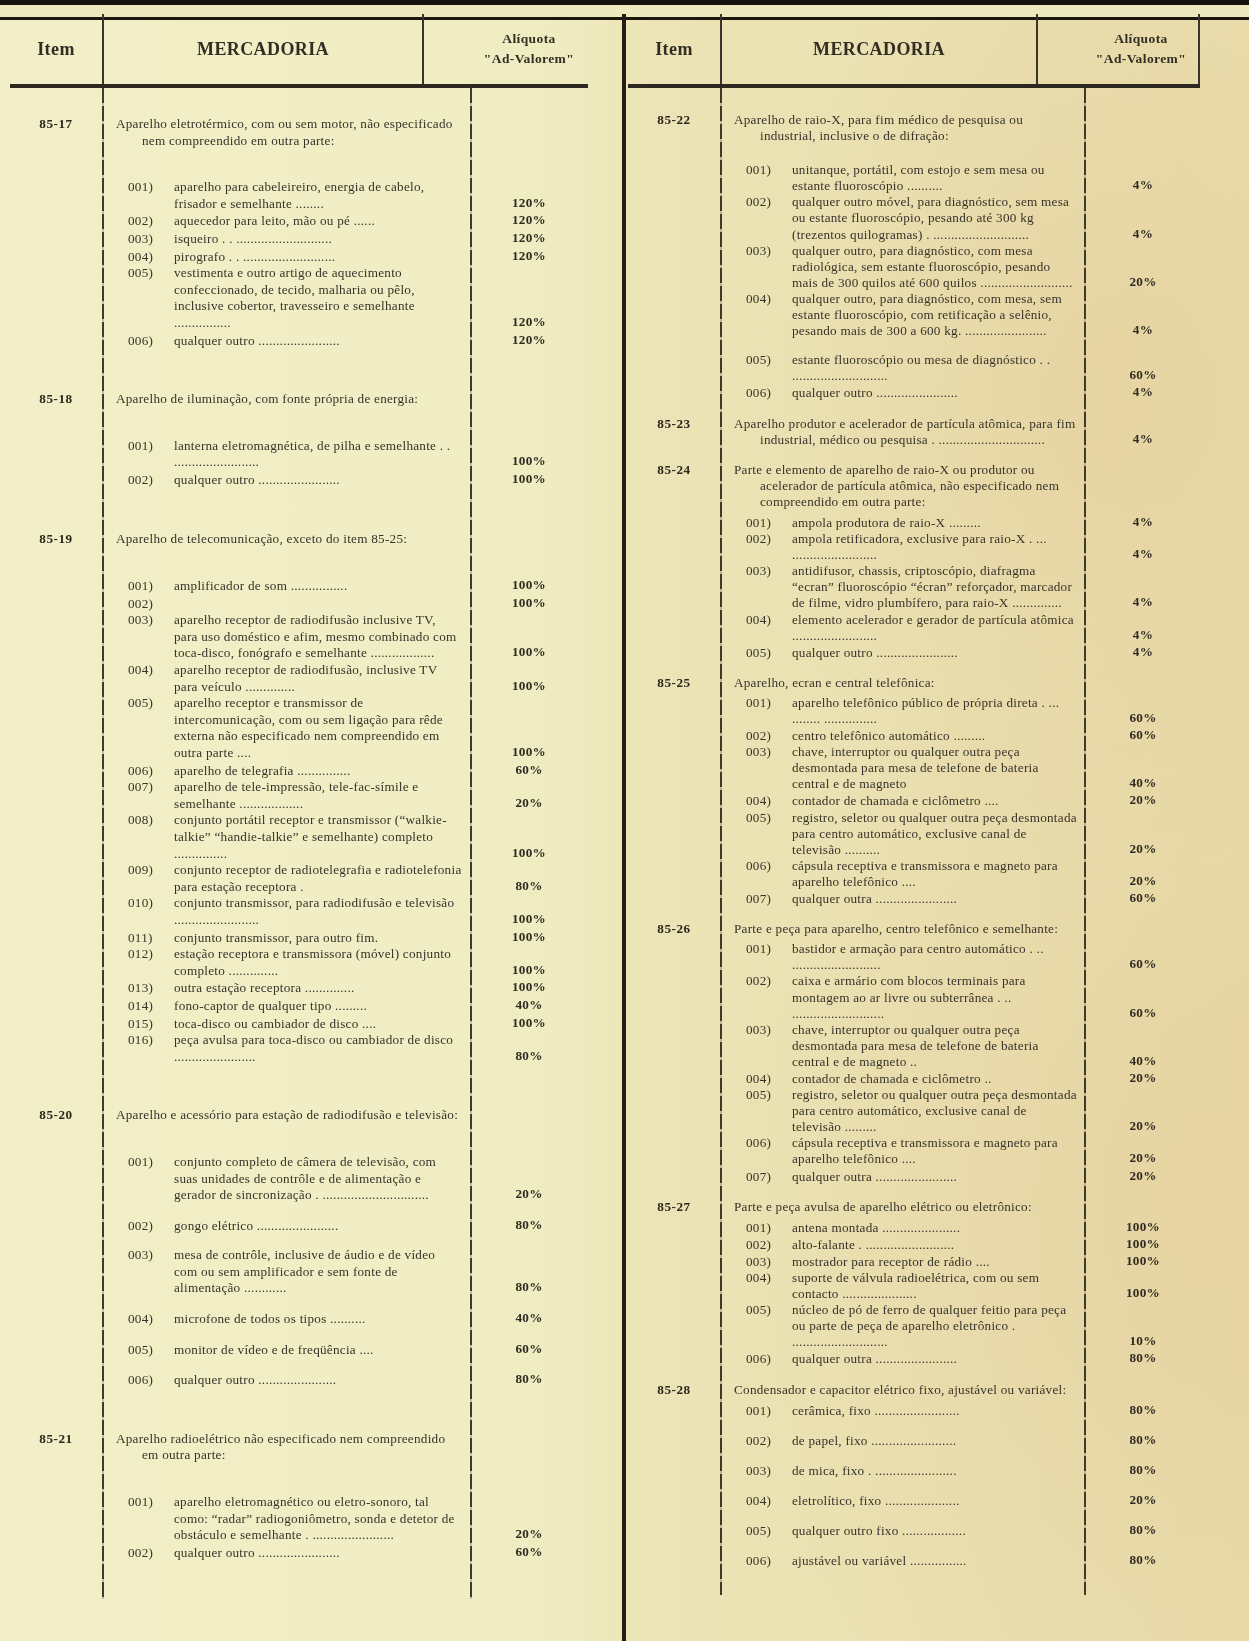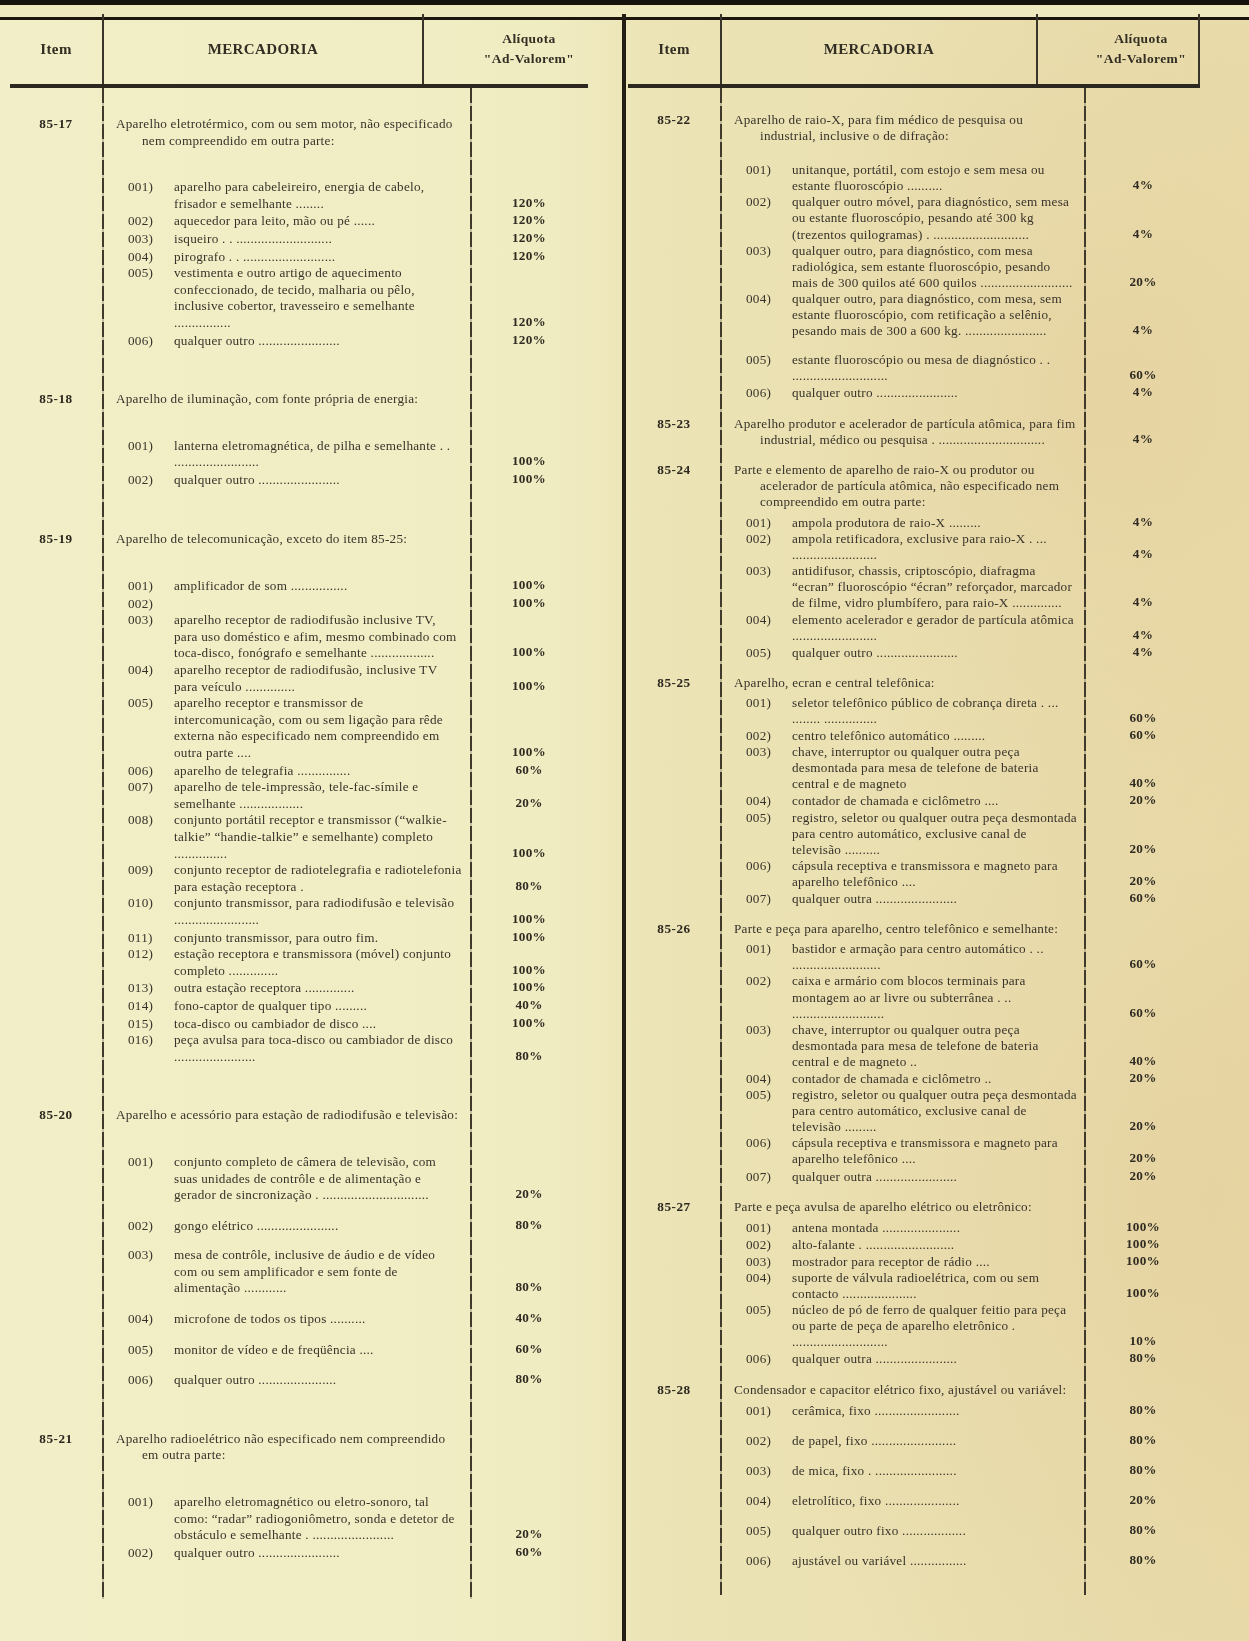--- a/index.html
+++ b/index.html
@@ -23,21 +23,21 @@
     border-bottom:3px solid #1b160e;
     background:linear-gradient(#efe9c0,#efe9c0);
   }
   .col{position:absolute;top:14px;bottom:0;}
   .col-left{left:10px;width:578px;}
   .col-right{left:622px;width:572px;border-left:4px solid #221e16;padding-left:2px;}
 
   
   .thead{display:flex;align-items:stretch;height:70px;border-bottom:4px solid #2c2820;}
   .hc{display:flex;align-items:center;justify-content:center;text-align:center;
-      font-size:15px;letter-spacing:.4px;font-weight:bold;color:#322e24;}
+      font-size:18px;letter-spacing:.4px;font-weight:bold;color:#322e24;}
   .hc-item{width:92px;}
   .hc-merc{flex:1;border-left:2px solid #3a352a;}
   .hc-aliq{width:118px;border-left:2px solid #3a352a;flex-direction:column;line-height:1.5;font-size:13.5px;padding-left:46px;}
   .col-right .hc-aliq{width:114px;border-right:2px solid #3a352a;}
 
   
   .tb{position:relative;overflow:hidden;height:calc(100% - 96px);padding-top:28px;
       font-size:13.2px;letter-spacing:.25px;}
   .col-left .tb{line-height:16.6px;}
   .col-right .tb{line-height:16.1px;padding-top:24px;}
@@ -501,21 +501,21 @@
         <div class="block">
           <div class="row head-row">
             <div class="ino">85-25</div>
             <div class="desc hang">Aparelho, ecran e central telefônica:</div>
             <div class="rate"></div>
           </div>
           <div class="row entry-row">
             <div class="ino"></div>
             <div class="desc entry">
               <span class="enum">001)</span>
-              <span class="etext">seletor telefônico público de cobrança direta . ... ........ ...............</span>
+              <span class="etext">aparelho telefônico público de própria direta . ... ........ ...............</span>
             </div>
             <div class="rate">60%</div>
           </div>
           <div class="row entry-row">
             <div class="ino"></div>
             <div class="desc entry">
               <span class="enum">002)</span>
               <span class="etext">centro telefônico automático .........</span>
             </div>
             <div class="rate">60%</div>

